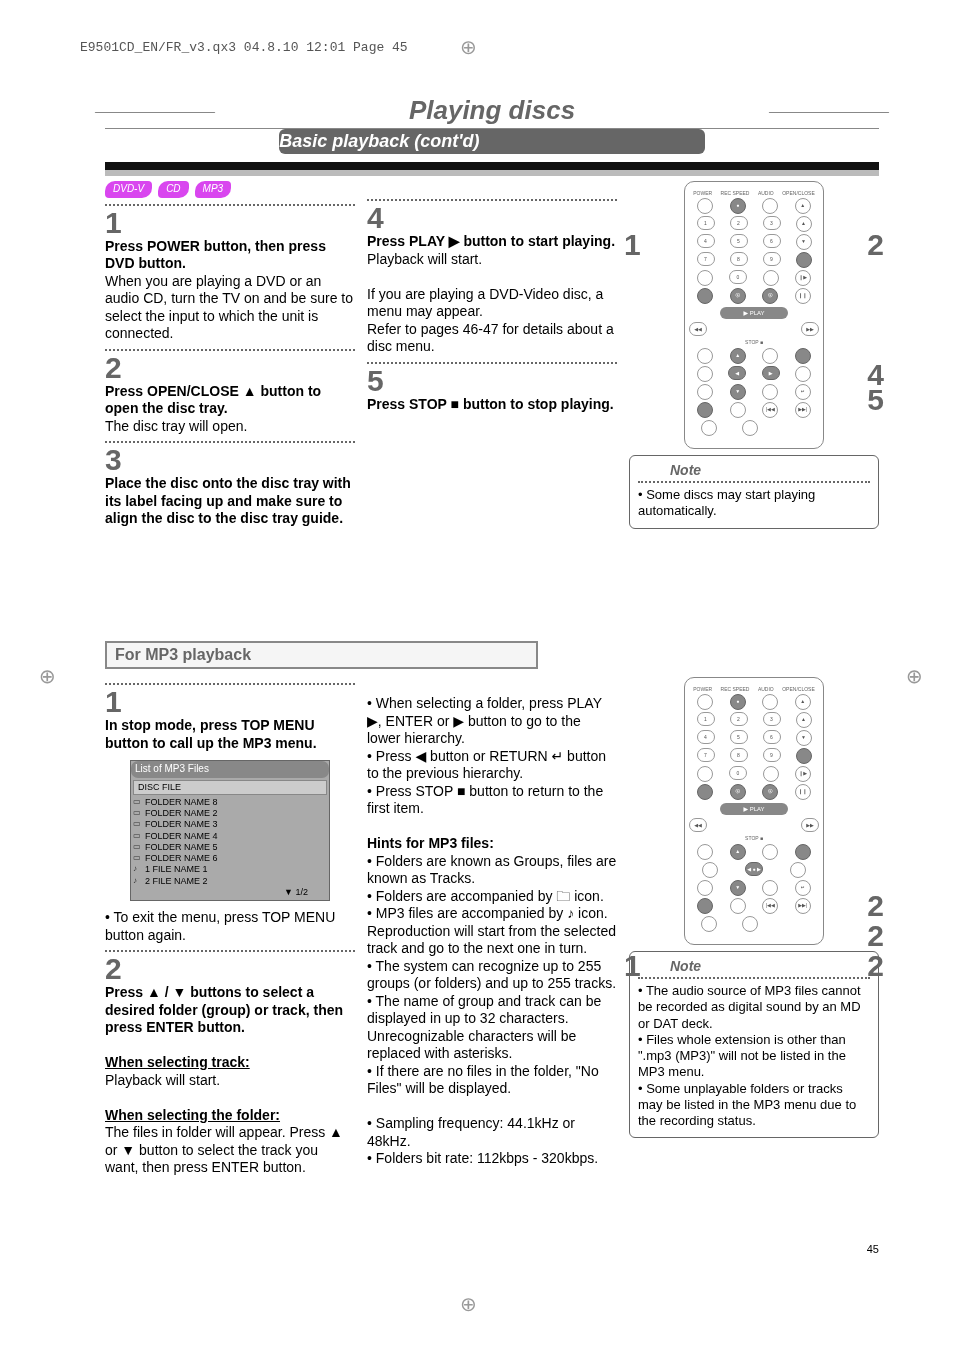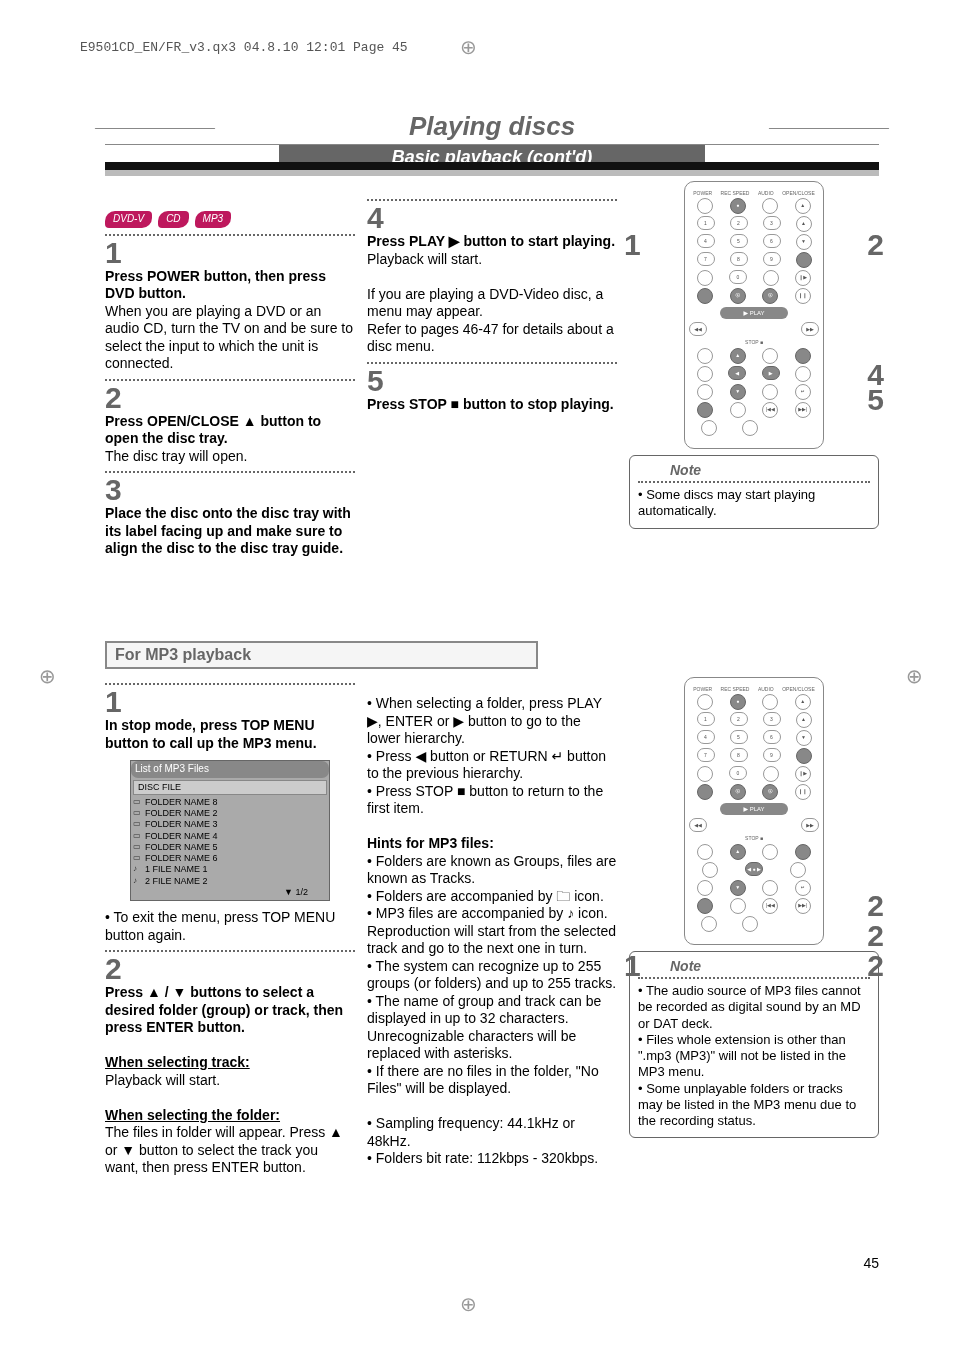--- a/index.html
+++ b/index.html
@@ -24,49 +24,48 @@
   .page {
     position: absolute;
     top: 95px; left: 105px; right: 75px; bottom: 80px;
   }
   .chapter-title {
     text-align: center; font-size: 26px; font-weight: bold;
     color: #666; font-style: italic;
     border-bottom: 1px solid #888;
     padding-bottom: 2px; margin-bottom: 0;
     position: relative;
-    margin-top: 16px;
   }
   .chapter-title::before, .chapter-title::after {
     content: ""; position: absolute; top: 50%; width: 120px; height: 0;
     border-top: 1px solid #888;
   }
   .chapter-title::before { left: -10px; transform: skewX(-30deg); }
   .chapter-title::after { right: -10px; transform: skewX(30deg); }
   .section-title {
     background: #666; color: #fff; font-weight: bold; font-style: italic;
-    font-size: 18px; text-align: center; padding: 2px 0;
-    width: 55%; margin: 0 auto 15px;
+    font-size: 18px; padding: 2px 0;
+    width: 55%; margin: 0 auto 15px; border-radius: 6px;
   }
   .topbar-black {
     position: absolute; top: 67px; left: 0; right: 0; height: 8px; background: #111;
   }
   .topbar-grey {
     position: absolute; top: 75px; left: 0; right: 0; height: 6px; background: #bbb;
   }
   .content {
     position: absolute; top: 86px; left: 0; right: 0; bottom: 0;
     display: flex; gap: 12px;
   }
   .col { flex: 1; font-size: 14px; line-height: 1.25; }
   .col3 { position: relative; }
   .badge-row { display: flex; gap: 6px; margin-bottom: 4px; }
   .badge {
-    background: #be185d; color: #fff; font-size: 10px; font-style: italic;
-    padding: 2px 8px; border-radius: 10px 4px 10px 4px; margin-top: 30px;
+    background: #d946ef; color: #fff; font-size: 10px; font-style: italic;
+    padding: 2px 8px; border-radius: 10px 4px 10px 4px;
   }
   .dots { border-top: 2px dotted #666; margin: 6px 0 2px; }
   .bignum {
     font-size: 30px; font-weight: bold; color: #666; line-height: 1;
   }
   .stepbold { font-weight: bold; }
   .subsection-header {
     border: 2px solid #888; padding: 3px 8px; font-weight: bold;
     font-size: 16px; color: #666; margin: 16px 0 8px; background: #f5f5f5;
   }
@@ -109,21 +108,21 @@
   .rb-label { font-size: 5px; text-align: center; color: #666; }
   .play-bar {
     width: 68px; height: 12px; background: #888; border-radius: 6px;
     margin: 3px auto; color: #fff; font-size: 6px; text-align: center; line-height: 12px;
   }
   .nav-wrap { display:flex; align-items:center; justify-content:center; gap:3px; margin:3px 0;}
   .callout {
     position: absolute; font-size: 30px; font-weight: bold; color: #666;
   }
   .page-num {
-    position: absolute; bottom: 0; right: 0; font-size: 14px;
+    position: absolute; bottom: 16px; right: 0; font-size: 11px;
   }
 </style>
 </head>
 <body>
 
 <div class="crop-marks crop-top">⊕</div>
 <div class="crop-marks crop-left">⊕</div>
 <div class="crop-marks crop-right">⊕</div>
 <div class="crop-marks crop-bot">⊕</div>
 

